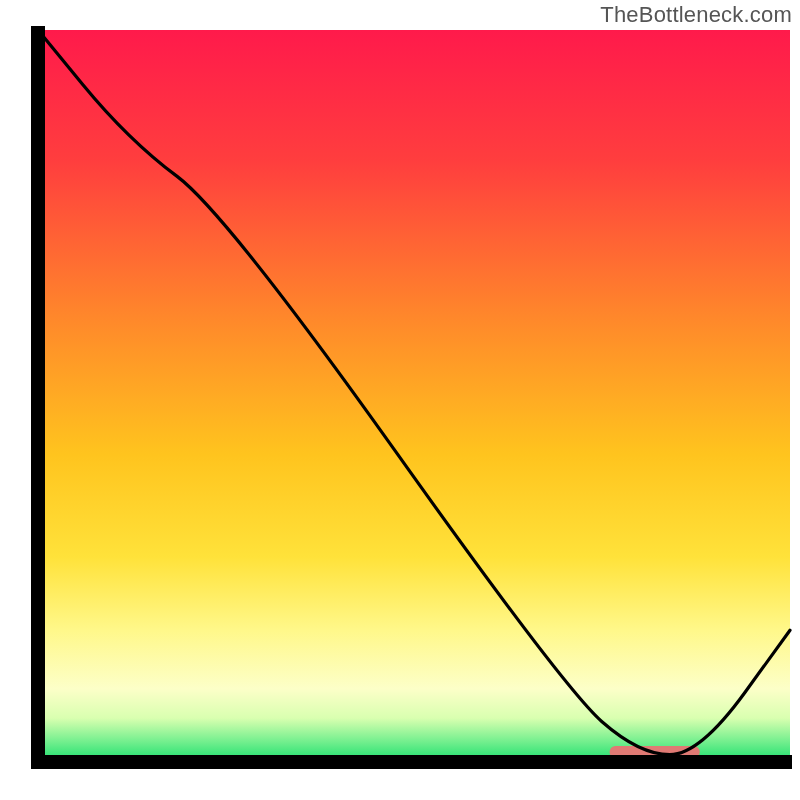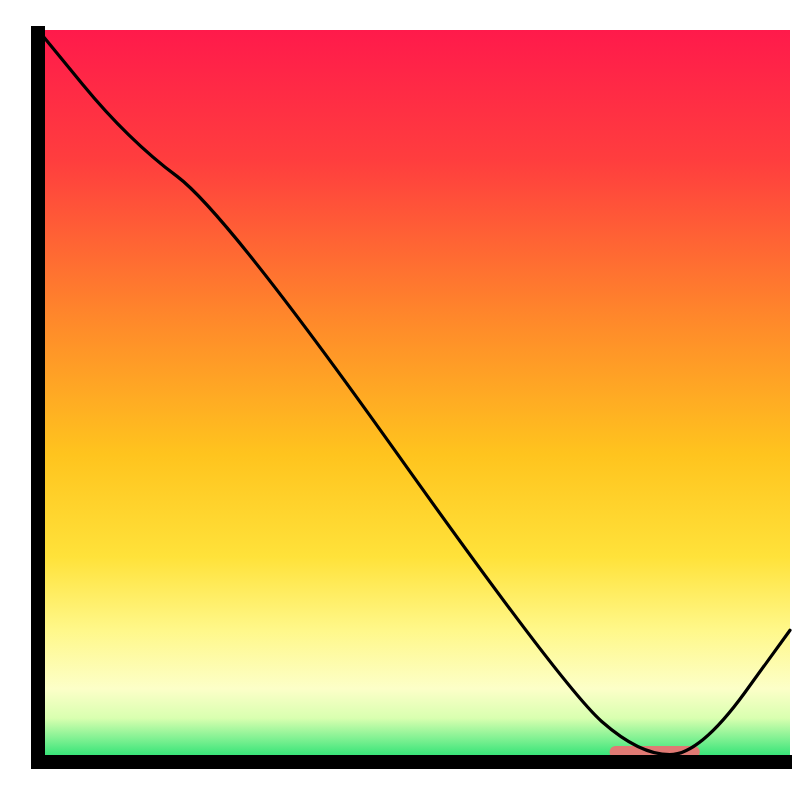--- a/index.html
+++ b/index.html
@@ -28,20 +28,21 @@
   }
   svg {
     display: block;
   }
 </style>
 </head>
 <body>
 
 <div class="wrapper">
 
+  <div class="watermark">TheBottleneck.com</div>
 
   <svg id="chart-svg" width="800" height="800" viewBox="0 0 800 800">
     <defs>
       <linearGradient id="bgGrad" x1="0" y1="0" x2="0" y2="1">
           <stop offset="0%" stop-color="#ff1a4b"></stop>
           <stop offset="18%" stop-color="#ff3e3e"></stop>
           <stop offset="40%" stop-color="#ff8a2a"></stop>
           <stop offset="58%" stop-color="#ffc41e"></stop>
           <stop offset="72%" stop-color="#ffe23a"></stop>
           <stop offset="82%" stop-color="#fff88a"></stop>

